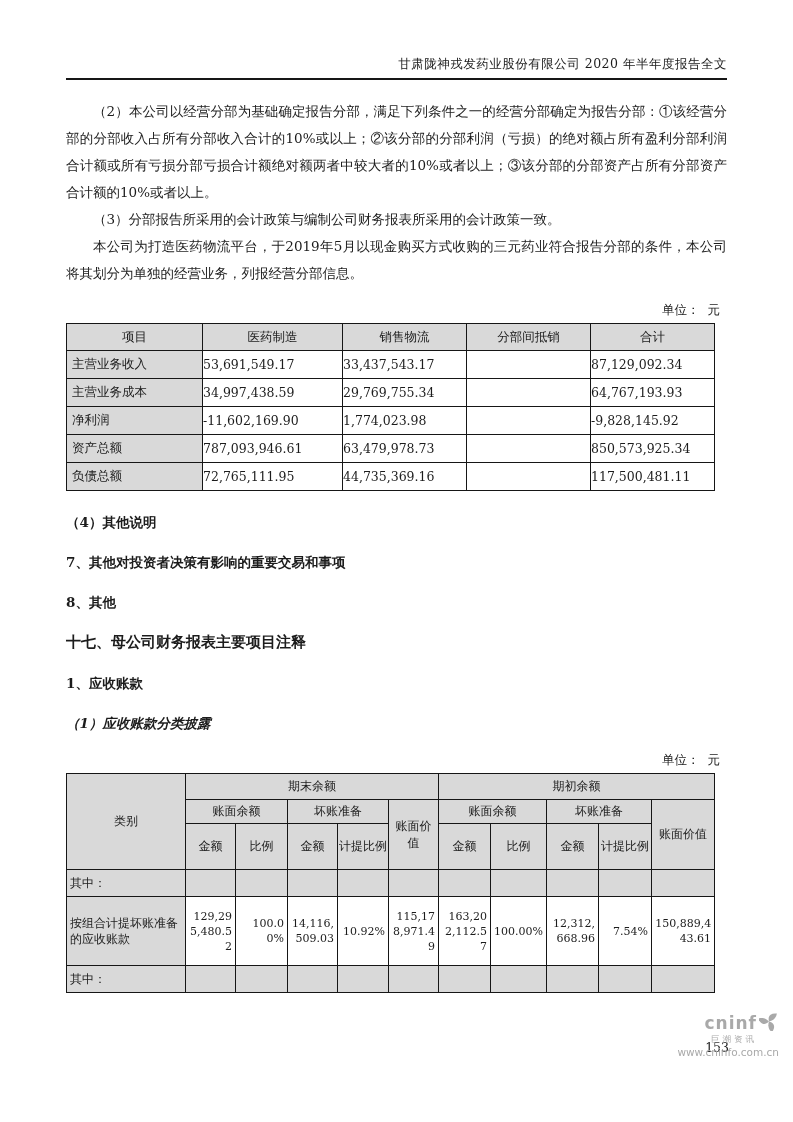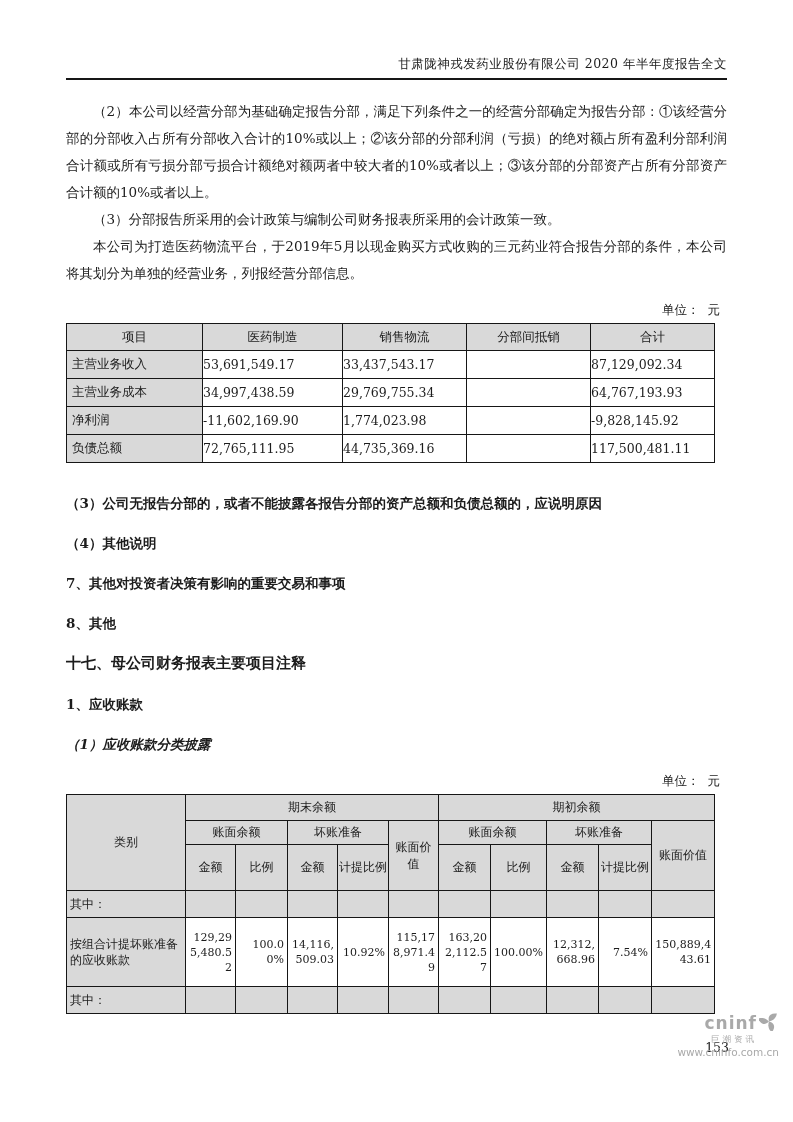--- a/index.html
+++ b/index.html
@@ -145,30 +145,36 @@
         <td class="num">64,767,193.93</td>
       </tr>
       <tr>
         <td class="rowlabel">净利润</td>
         <td class="num">-11,602,169.90</td>
         <td class="num">1,774,023.98</td>
         <td class="num"></td>
         <td class="num">-9,828,145.92</td>
       </tr>
       <tr>
+        <td class="rowlabel">资产总额</td>
+        <td class="num">787,093,946.61</td>
+        <td class="num">63,479,978.73</td>
+        <td class="num"></td>
+        <td class="num">850,573,925.34</td>
+      </tr>
+      <tr>
         <td class="rowlabel">负债总额</td>
         <td class="num">72,765,111.95</td>
         <td class="num">44,735,369.16</td>
         <td class="num"></td>
         <td class="num">117,500,481.11</td>
       </tr>
     </tbody>
   </table>
 
-  <div class="h-bold h3x">（3）公司无报告分部的，或者不能披露各报告分部的资产总额和负债总额的，应说明原因</div>
   <div class="h-bold h4x">（4）其他说明</div>
   <div class="h-bold h7x">7、其他对投资者决策有影响的重要交易和事项</div>
   <div class="h-bold h8x">8、其他</div>
   <div class="h17x">十七、母公司财务报表主要项目注释</div>
   <div class="h-bold h17-1x">1、应收账款</div>
   <div class="h-bold h17-1-1x">（1）应收账款分类披露</div>
 
   <div class="unit-line unit2">单位：  元</div>
 
   <table class="rcv-table">

